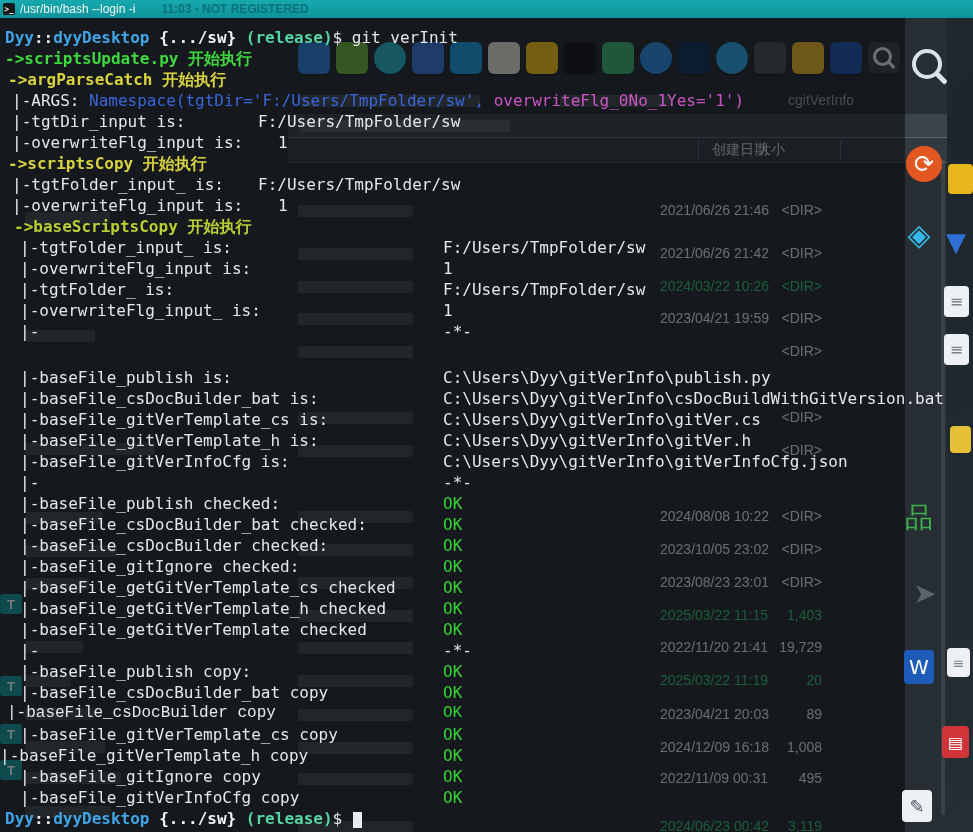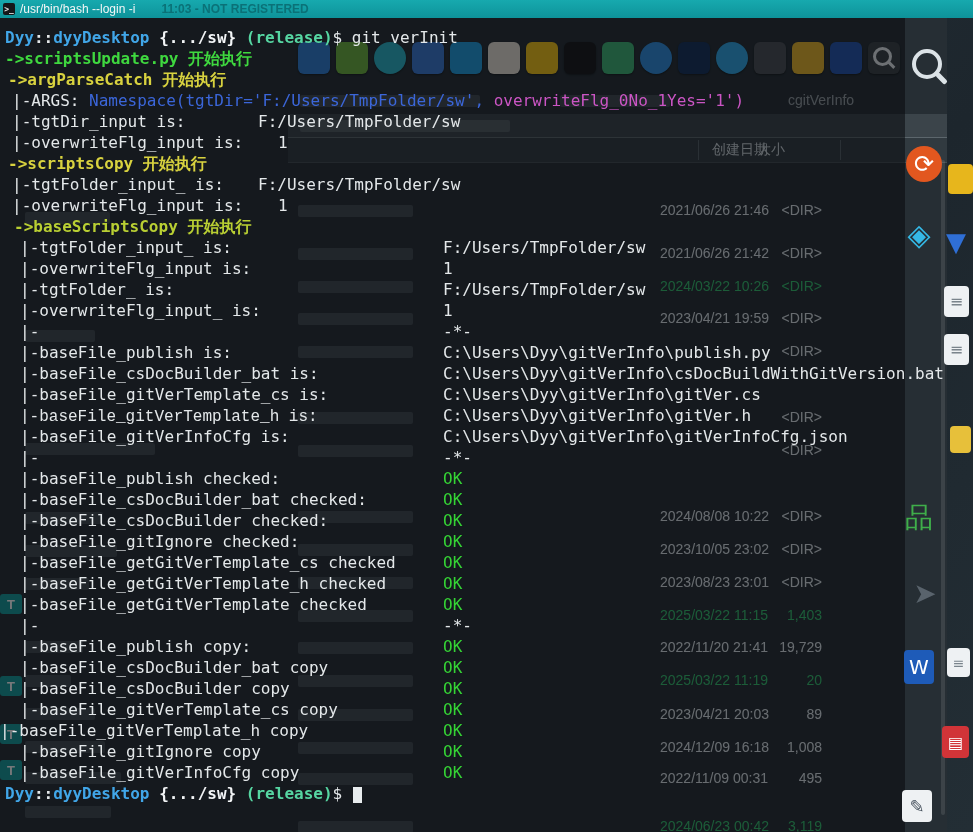--- a/index.html
+++ b/index.html
@@ -200,37 +200,37 @@
         <div class="t-line" style="padding-left: 12px;"><span style="color: rgb(228, 232, 234);">|-overwriteFlg_input is:</span><span class="t-val" style="left: 278px; color: rgb(228, 232, 234);">1</span></div>
         <div class="t-line" style="padding-left: 8px;"><span style="color: rgb(216, 210, 63); font-weight: bold;">-&gt;scriptsCopy 开始执行</span></div>
         <div class="t-line" style="padding-left: 12px;"><span style="color: rgb(228, 232, 234);">|-tgtFolder_input_ is:</span><span class="t-val" style="left: 258px; color: rgb(228, 232, 234);">F:/Users/TmpFolder/sw</span></div>
         <div class="t-line" style="padding-left: 12px;"><span style="color: rgb(228, 232, 234);">|-overwriteFlg_input is:</span><span class="t-val" style="left: 278px; color: rgb(228, 232, 234);">1</span></div>
         <div class="t-line" style="padding-left: 14px;"><span style="color: rgb(185, 207, 51); font-weight: bold;">-&gt;baseScriptsCopy 开始执行</span></div>
         <div class="t-line" style="padding-left: 20px;"><span style="color: rgb(228, 232, 234);">|-tgtFolder_input_ is:</span><span class="t-val" style="left: 443px; color: rgb(228, 232, 234);">F:/Users/TmpFolder/sw</span></div>
         <div class="t-line" style="padding-left: 20px;"><span style="color: rgb(228, 232, 234);">|-overwriteFlg_input is:</span><span class="t-val" style="left: 443px; color: rgb(228, 232, 234);">1</span></div>
         <div class="t-line" style="padding-left: 20px;"><span style="color: rgb(228, 232, 234);">|-tgtFolder_ is:</span><span class="t-val" style="left: 443px; color: rgb(228, 232, 234);">F:/Users/TmpFolder/sw</span></div>
         <div class="t-line" style="padding-left: 20px;"><span style="color: rgb(228, 232, 234);">|-overwriteFlg_input_ is:</span><span class="t-val" style="left: 443px; color: rgb(228, 232, 234);">1</span></div>
         <div class="t-line" style="padding-left: 20px;"><span style="color: rgb(228, 232, 234);">|-</span><span class="t-val" style="left: 443px; color: rgb(228, 232, 234);">-*-</span></div>
-        <div class="t-line" style="padding-left: 20px;"><span style="color: rgb(228, 232, 234);">|-baseFile_publish is:</span><span class="t-val" style="left: 443px; color: rgb(228, 232, 234);">C:\Users\Dyy\gitVerInfo\publish.py</span></div>
+        <div class="t-line" style="padding-left: 20px; margin-top: 25px;"><span style="color: rgb(228, 232, 234);">|-baseFile_publish is:</span><span class="t-val" style="left: 443px; color: rgb(228, 232, 234);">C:\Users\Dyy\gitVerInfo\publish.py</span></div>
         <div class="t-line" style="padding-left: 20px;"><span style="color: rgb(228, 232, 234);">|-baseFile_csDocBuilder_bat is:</span><span class="t-val" style="left: 443px; color: rgb(228, 232, 234);">C:\Users\Dyy\gitVerInfo\csDocBuildWithGitVersion.bat</span></div>
         <div class="t-line" style="padding-left: 20px;"><span style="color: rgb(228, 232, 234);">|-baseFile_gitVerTemplate_cs is:</span><span class="t-val" style="left: 443px; color: rgb(228, 232, 234);">C:\Users\Dyy\gitVerInfo\gitVer.cs</span></div>
-        <div class="t-line" style="padding-left: 20px;"><span style="color: rgb(228, 232, 234); font-family: Liberation Mono, monospace;">|-baseFile_gitVerTemplate_h is:</span><span class="t-val" style="left: 443px; color: rgb(228, 232, 234);">C:\Users\Dyy\gitVerInfo\gitVer.h</span></div>
+        <div class="t-line" style="padding-left: 20px;"><span style="color: rgb(228, 232, 234);">|-baseFile_gitVerTemplate_h is:</span><span class="t-val" style="left: 443px; color: rgb(228, 232, 234);">C:\Users\Dyy\gitVerInfo\gitVer.h</span></div>
         <div class="t-line" style="padding-left: 20px;"><span style="color: rgb(228, 232, 234);">|-baseFile_gitVerInfoCfg is:</span><span class="t-val" style="left: 443px; color: rgb(228, 232, 234);">C:\Users\Dyy\gitVerInfo\gitVerInfoCfg.json</span></div>
         <div class="t-line" style="padding-left: 20px;"><span style="color: rgb(228, 232, 234);">|-</span><span class="t-val" style="left: 443px; color: rgb(228, 232, 234);">-*-</span></div>
         <div class="t-line" style="padding-left: 20px;"><span style="color: rgb(228, 232, 234);">|-baseFile_publish checked:</span><span class="t-val" style="left: 443px; color: rgb(53, 212, 53);">OK</span></div>
         <div class="t-line" style="padding-left: 20px;"><span style="color: rgb(228, 232, 234);">|-baseFile_csDocBuilder_bat checked:</span><span class="t-val" style="left: 443px; color: rgb(53, 212, 53);">OK</span></div>
         <div class="t-line" style="padding-left: 20px;"><span style="color: rgb(228, 232, 234);">|-baseFile_csDocBuilder checked:</span><span class="t-val" style="left: 443px; color: rgb(53, 212, 53);">OK</span></div>
         <div class="t-line" style="padding-left: 20px;"><span style="color: rgb(228, 232, 234);">|-baseFile_gitIgnore checked:</span><span class="t-val" style="left: 443px; color: rgb(53, 212, 53);">OK</span></div>
         <div class="t-line" style="padding-left: 20px;"><span style="color: rgb(228, 232, 234);">|-baseFile_getGitVerTemplate_cs checked</span><span class="t-val" style="left: 443px; color: rgb(53, 212, 53);">OK</span></div>
         <div class="t-line" style="padding-left: 20px;"><span style="color: rgb(228, 232, 234);">|-baseFile_getGitVerTemplate_h checked</span><span class="t-val" style="left: 443px; color: rgb(53, 212, 53);">OK</span></div>
         <div class="t-line" style="padding-left: 20px;"><span style="color: rgb(228, 232, 234);">|-baseFile_getGitVerTemplate checked</span><span class="t-val" style="left: 443px; color: rgb(53, 212, 53);">OK</span></div>
         <div class="t-line" style="padding-left: 20px;"><span style="color: rgb(228, 232, 234);">|-</span><span class="t-val" style="left: 443px; color: rgb(228, 232, 234);">-*-</span></div>
         <div class="t-line" style="padding-left: 20px;"><span style="color: rgb(228, 232, 234);">|-baseFile_publish copy:</span><span class="t-val" style="left: 443px; color: rgb(53, 212, 53);">OK</span></div>
         <div class="t-line" style="padding-left: 20px;"><span style="color: rgb(228, 232, 234);">|-baseFile_csDocBuilder_bat copy</span><span class="t-val" style="left: 443px; color: rgb(53, 212, 53);">OK</span></div>
-        <div class="t-line" style="padding-left: 20px;"><span style="color: rgb(228, 232, 234);">|-baseFile_csDocBuilder copy</span><span class="t-val" style="left: 443px; color: rgb(53, 212, 53);">OK</span></div>
+        <div class="t-line" style="padding-left: 7px; font-family: Liberation Mono, monospace;"><span style="color: rgb(228, 232, 234);">|-baseFile_csDocBuilder copy</span><span class="t-val" style="left: 443px; color: rgb(53, 212, 53);">OK</span></div>
         <div class="t-line" style="padding-left: 20px;"><span style="color: rgb(228, 232, 234);">|-baseFile_gitVerTemplate_cs copy</span><span class="t-val" style="left: 443px; color: rgb(53, 212, 53);">OK</span></div>
         <div class="t-line" style=""><span style="color: rgb(228, 232, 234);">|-baseFile_gitVerTemplate_h copy</span><span class="t-val" style="left: 443px; color: rgb(53, 212, 53);">OK</span></div>
         <div class="t-line" style="padding-left: 20px;"><span style="color: rgb(228, 232, 234);">|-baseFile_gitIgnore copy</span><span class="t-val" style="left: 443px; color: rgb(53, 212, 53);">OK</span></div>
         <div class="t-line" style="padding-left: 20px;"><span style="color: rgb(228, 232, 234);">|-baseFile_gitVerInfoCfg copy</span><span class="t-val" style="left: 443px; color: rgb(53, 212, 53);">OK</span></div>
         <div class="t-line" style="padding-left: 5px;"><span style="color: rgb(65, 166, 232); font-weight: bold;">Dyy</span><span style="color: rgb(228, 232, 234); font-weight: bold;">::</span><span style="color: rgb(65, 166, 232); font-weight: bold;">dyyDesktop</span><span style="color: rgb(228, 232, 234);"> </span><span style="color: rgb(243, 245, 247); font-weight: bold;">{.../sw}</span><span style="color: rgb(228, 232, 234);"> </span><span style="color: rgb(86, 214, 162); font-weight: bold;">(release)</span><span style="color: rgb(228, 232, 234);">$ </span><span class="cursor"></span></div>
       </div>
   </div>
 
   <div class="titlebar">
     <div class="ticon">&gt;_</div>

